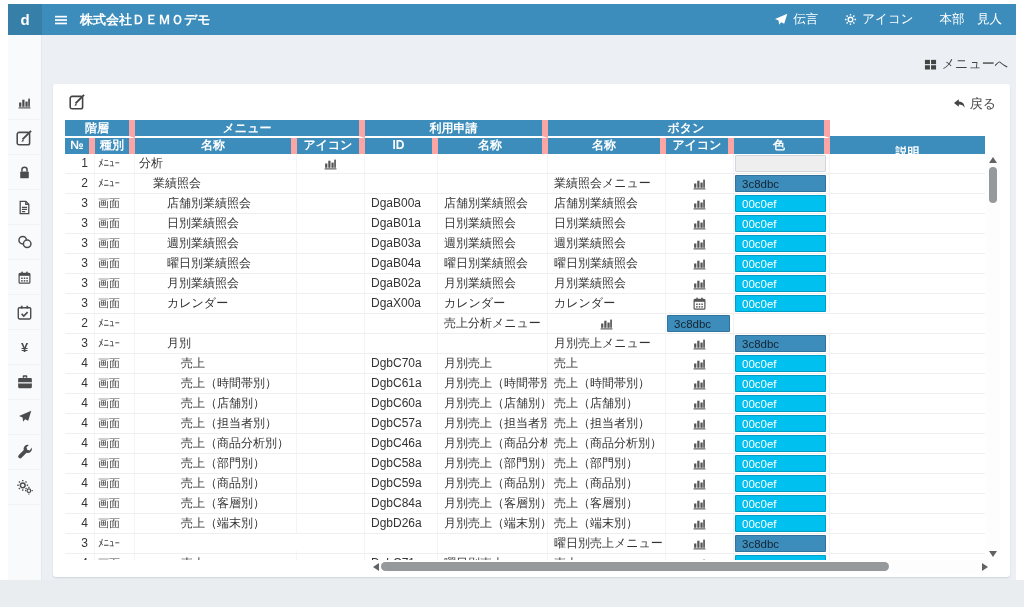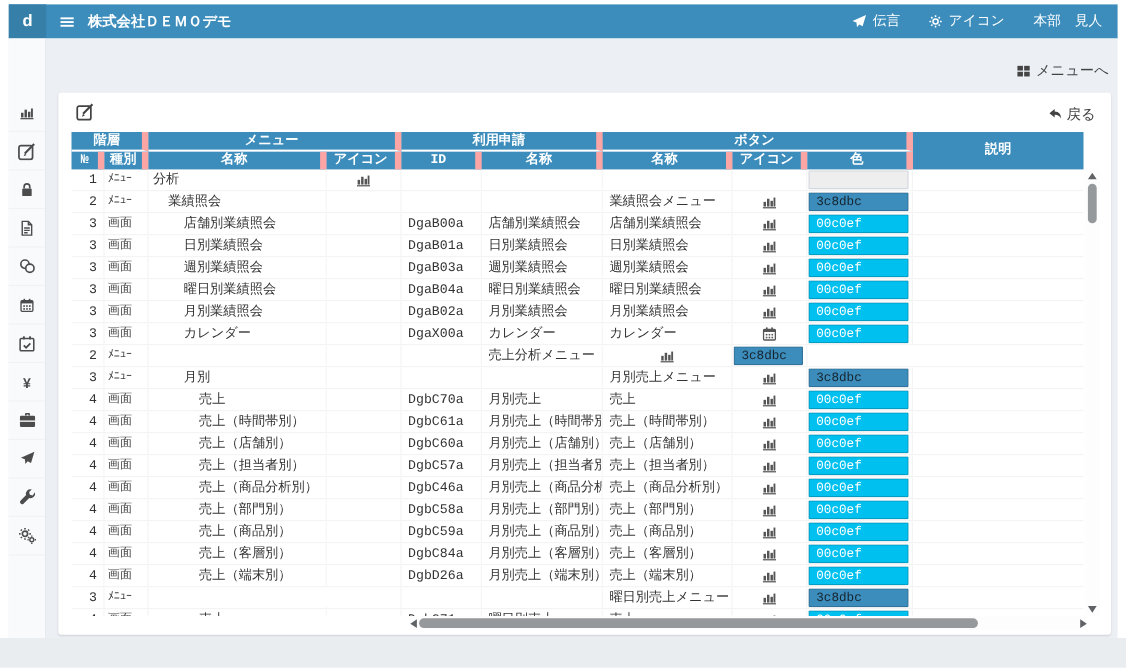--- a/index.html
+++ b/index.html
@@ -27,34 +27,34 @@
   .content { flex:1; position:relative; }
 
   .content-header { position:absolute; left:0; right:0; top:0; height:49px; }
   .page-title { position:absolute; left:13px; top:14px; font-size:18px; font-weight:bold;
     color:#333; letter-spacing:1px; }
   .page-subtitle { font-size:13px; font-weight:normal; color:#999; margin-left:8px; letter-spacing:0; }
   .menu-link { position:absolute; right:8px; top:20px; font-size:13px; color:#444;
     display:flex; align-items:center; gap:5px; cursor:pointer; }
 
   .card { position:absolute; left:11px; top:49px; width:957px; height:493px; background:#fff;
-    border-radius:3px; box-shadow:0 1px 2px rgba(0,0,0,.12);font-family:Liberation Mono, monospace; }
+    border-radius:3px; box-shadow:0 1px 2px rgba(0,0,0,.12); }
   .edit-btn { position:absolute; left:16px; top:9px; color:#444; cursor:pointer; }
   .back-btn { position:absolute; right:14px; top:11px; color:#444; font-size:13px;
     display:flex; align-items:center; gap:4px; cursor:pointer; }
 
   
   .table-wrap { position:absolute; left:12px; top:36px; width:935px; }
   .grid-cols { display:grid;
     grid-template-columns:30px 40px 162px 68px 73px 110px 118px 68px 96px 155px; }
   .thead { width:920px; grid-template-rows:18px 16px; }
   .th { background:#3c8dbc; color:#fff; font-weight:bold; font-size:12px; text-align:center;
     border-right:6px solid #fca5a5; line-height:15px; overflow:hidden; }
   .th.grp { border-bottom:2px solid #fff; line-height:16px; }
-  .th.desc { grid-column:10; grid-row:1/3; line-height:32px; border-right:none; }
+  .th.desc { grid-column:10; grid-row:1/3; line-height:32px; border-right:none;margin-top:16px; }
   .tbody { width:920px; height:406px; overflow:hidden; }
   .tr { height:20px; border-bottom:1px solid #efefef; background:#fff; }
   .td { font-size:12px; color:#333; line-height:19px; white-space:nowrap; overflow:hidden;
     border-right:1px solid #f4f4f4; }
   .td.num { text-align:right; padding-right:6px; }
   .td.type { padding-left:3px; font-size:11px; color:#444; }
   .td.ic { display:flex; align-items:center; justify-content:center; color:#555; }
   .td.pad { padding-left:6px; }
   .td.last { border-right:none; }
   .swatch { height:17px; margin:1px 3px 0 1px; line-height:16px; font-size:11.5px;

